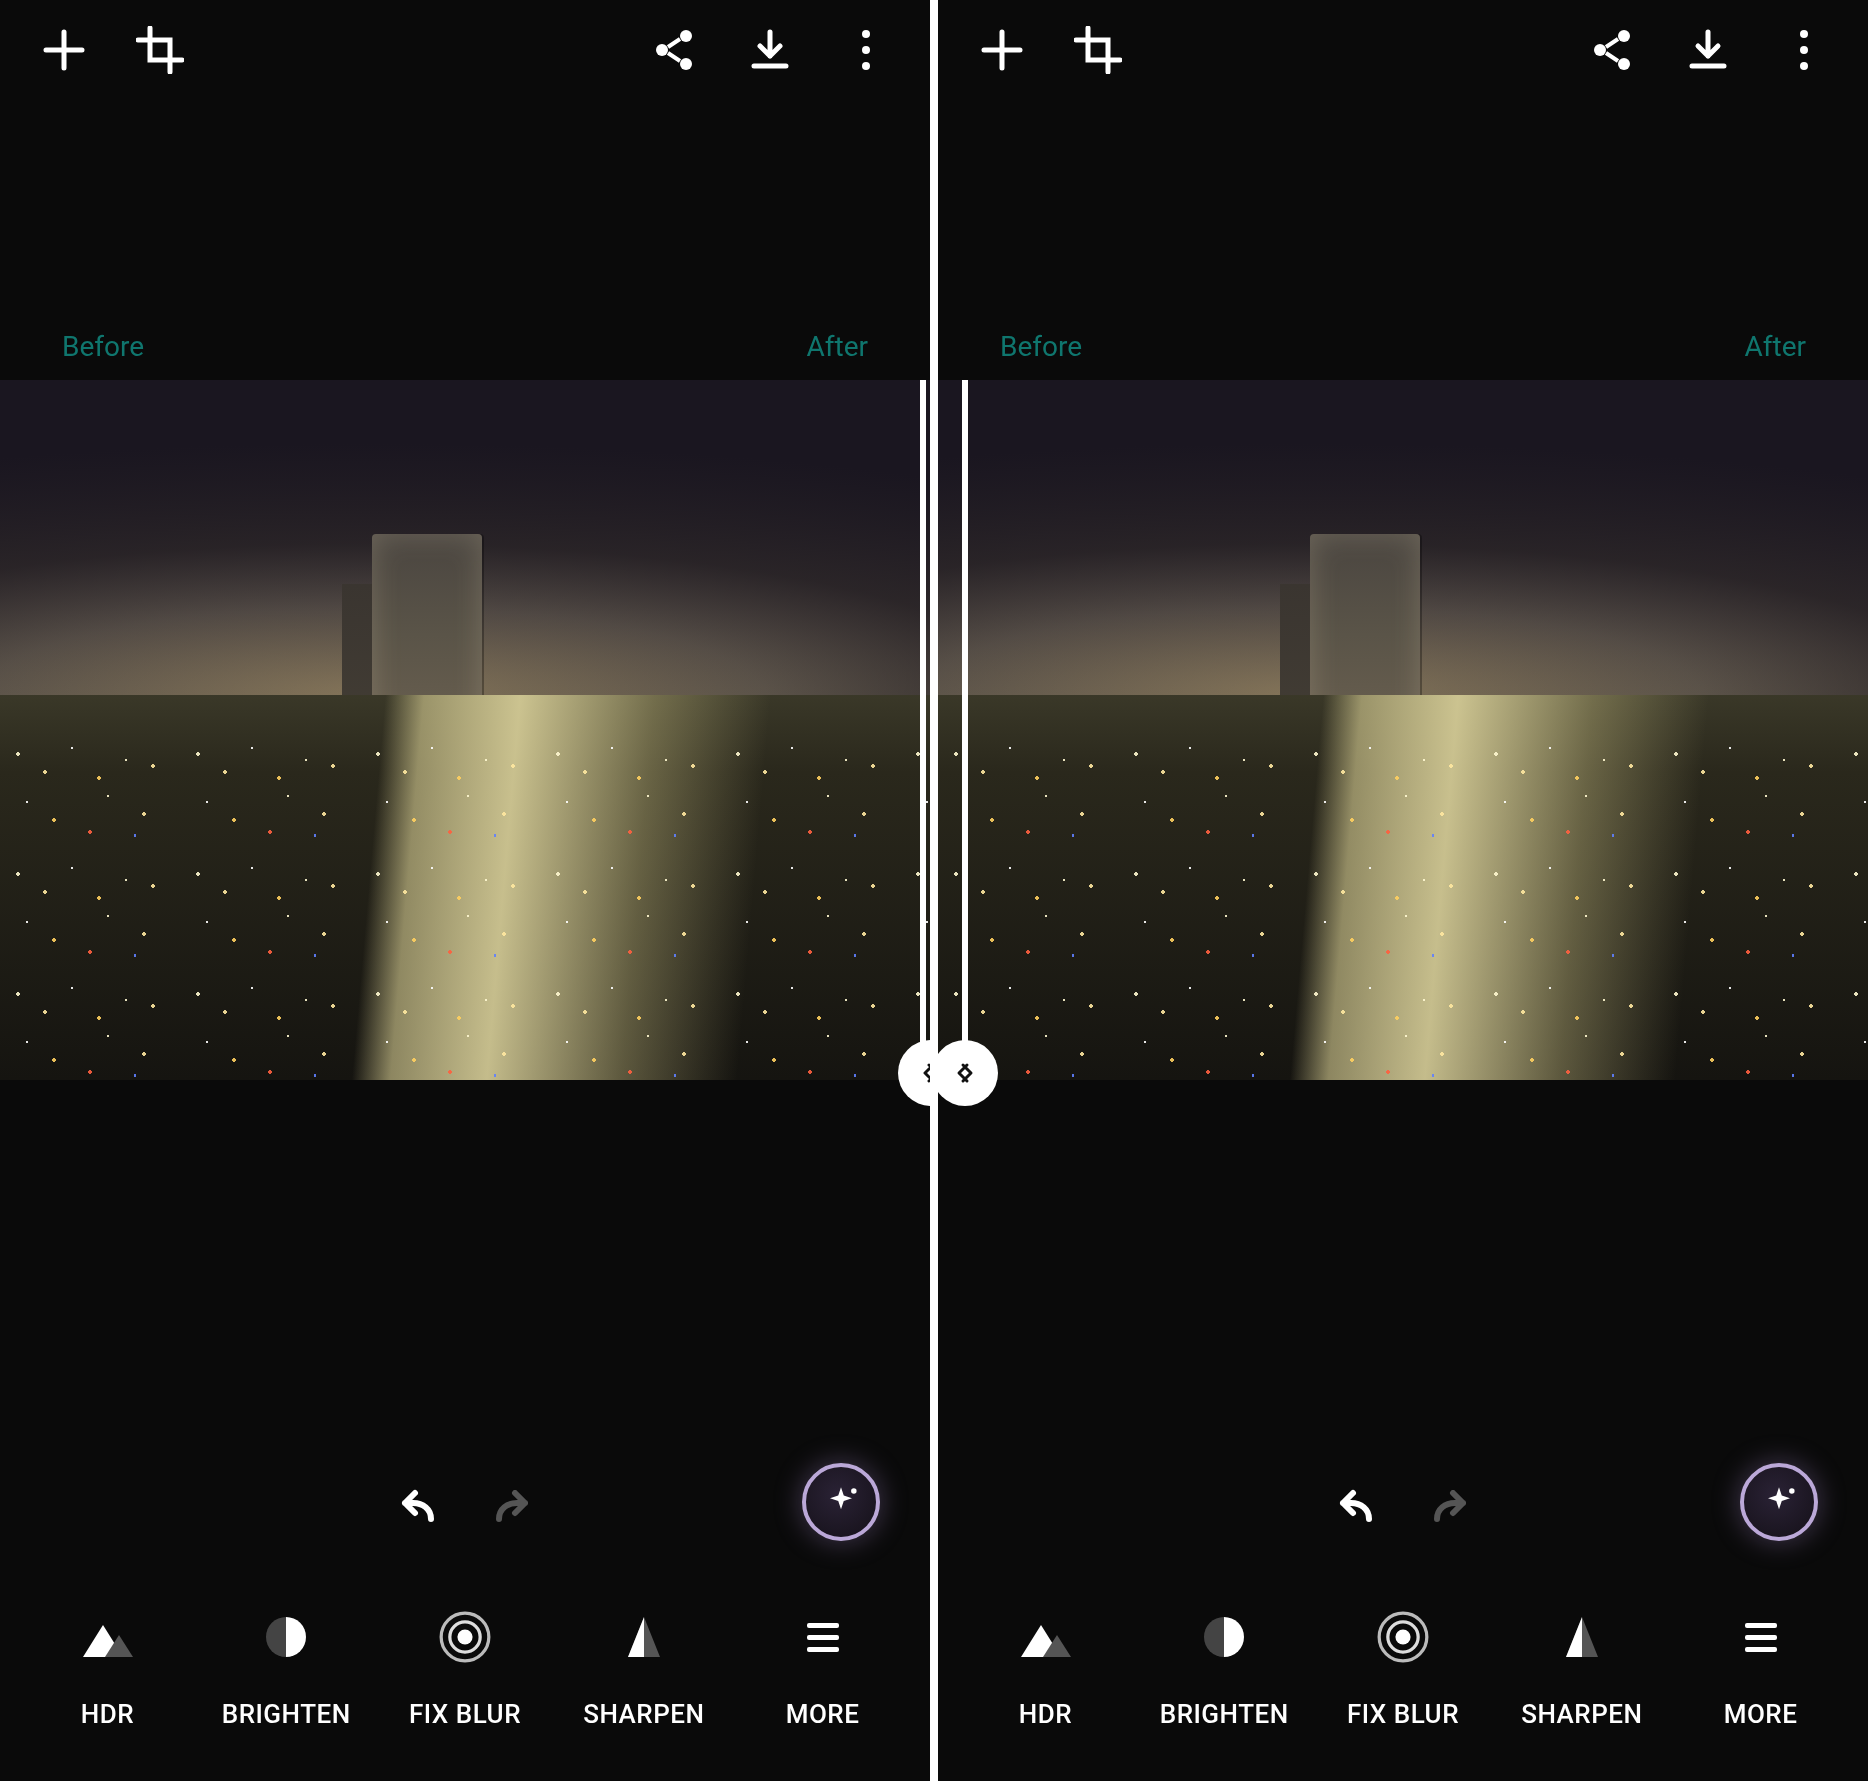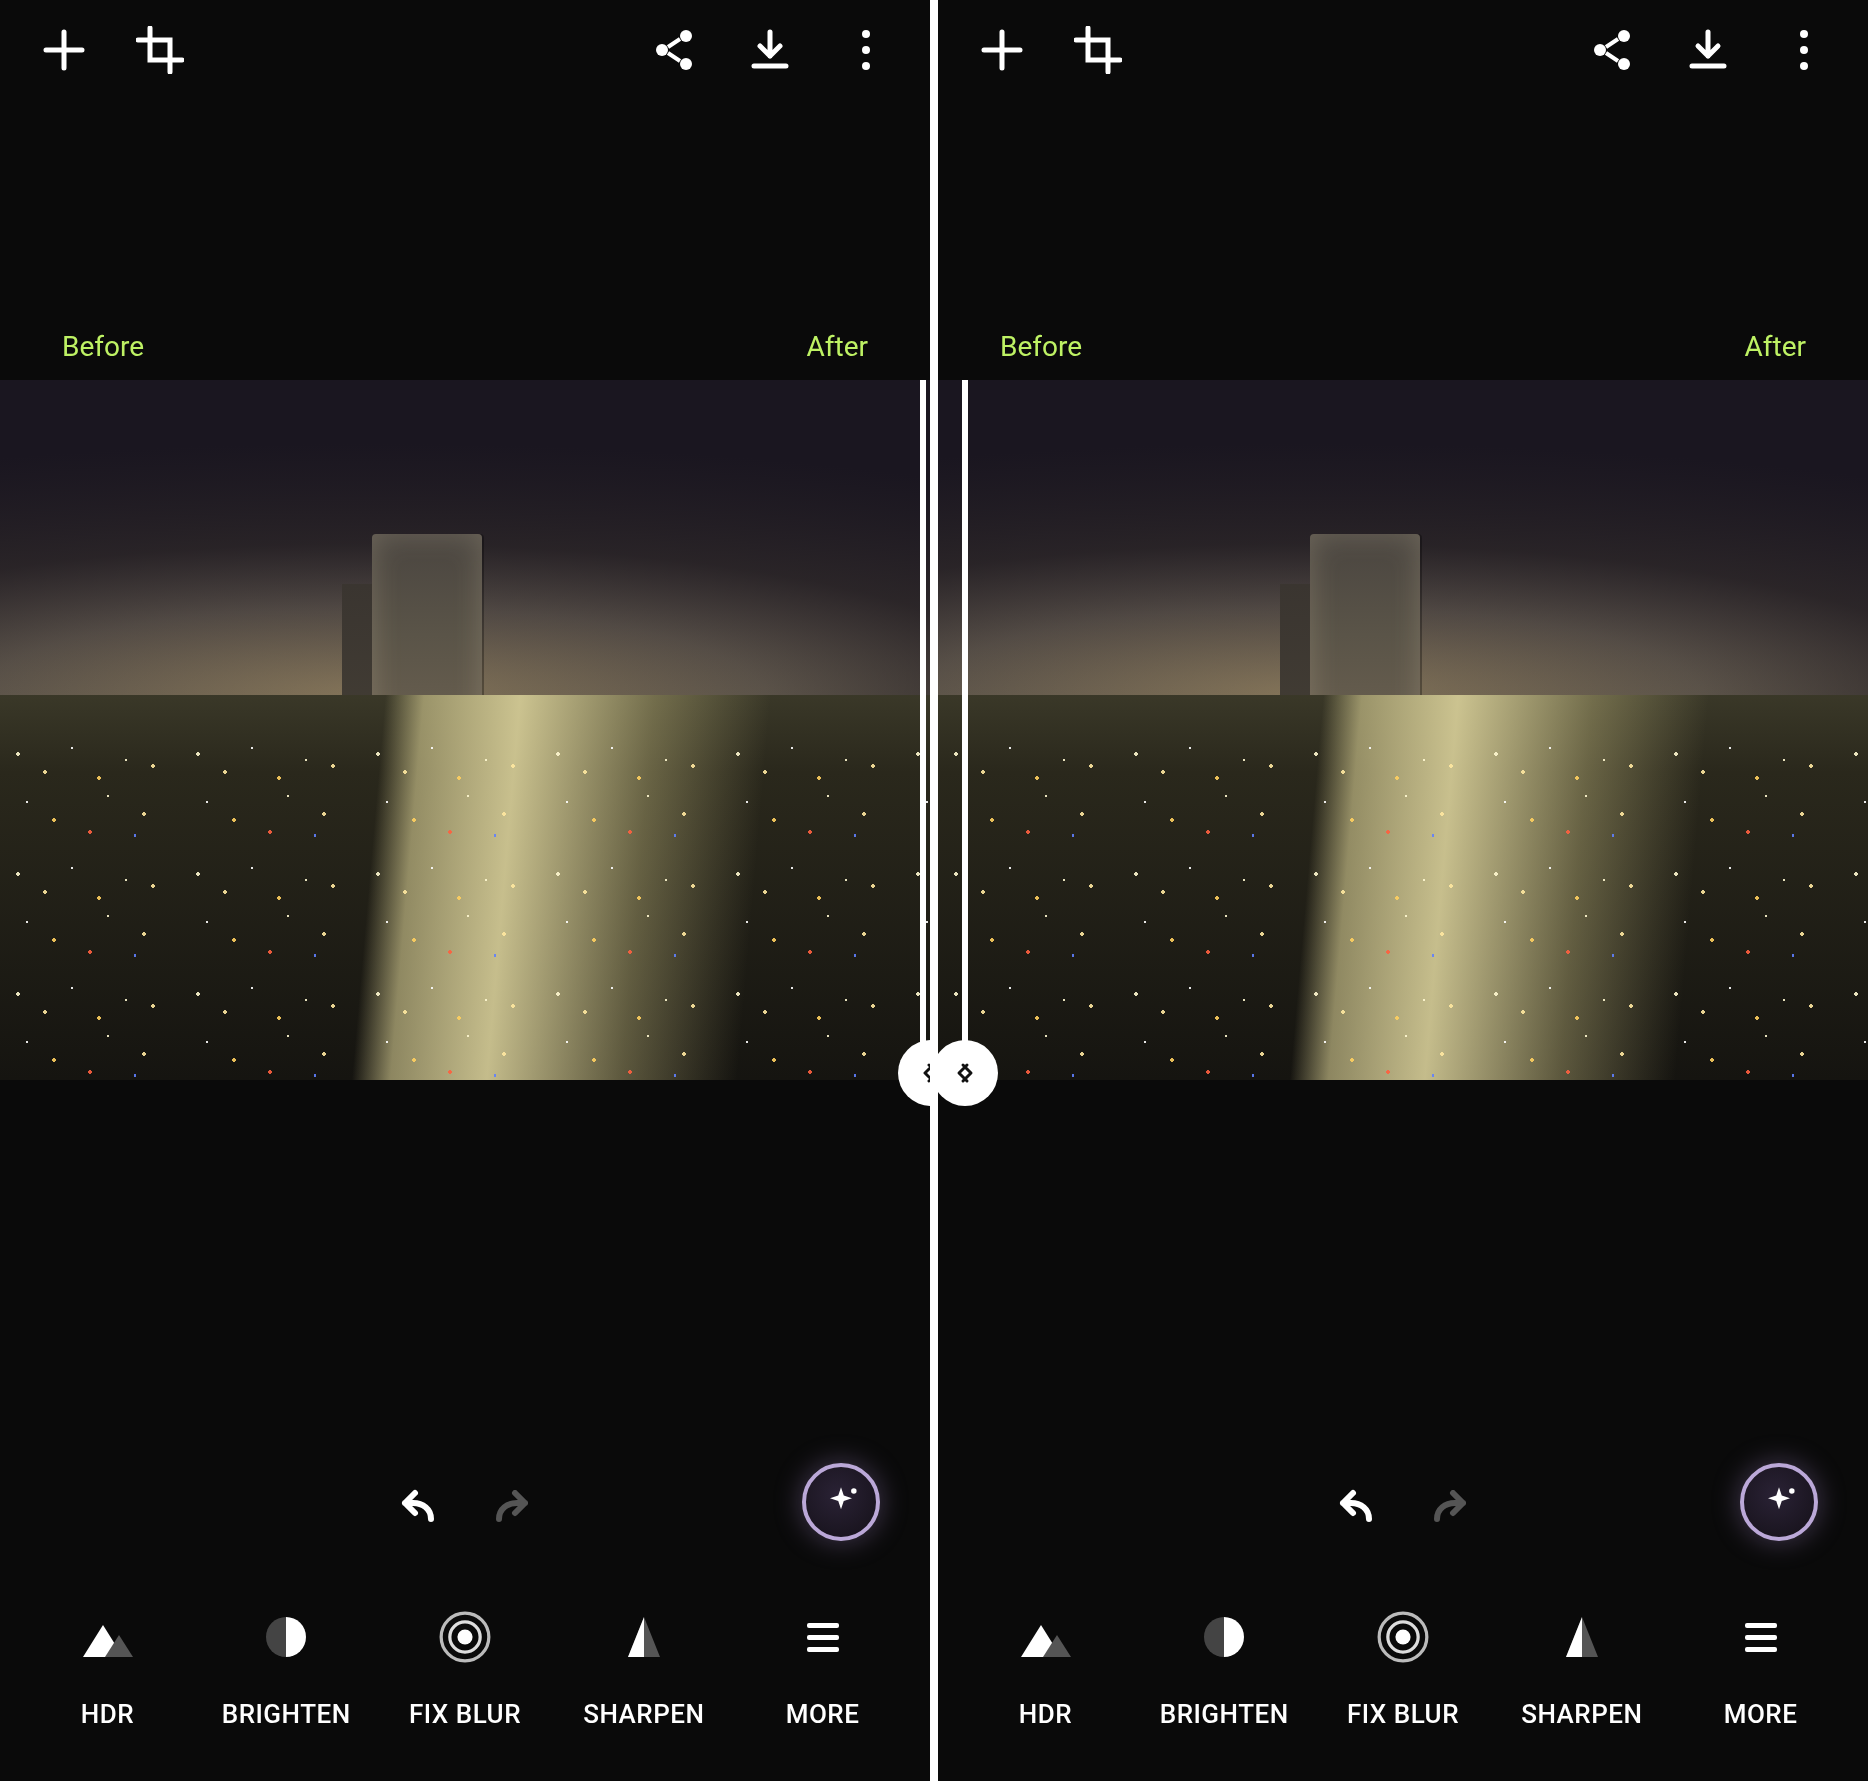--- a/index.html
+++ b/index.html
@@ -4,21 +4,21 @@
 <style>
   * { box-sizing: border-box; margin: 0; padding: 0; }
   html, body { width: 1868px; height: 1781px; background: #000; font-family: -apple-system, Roboto, sans-serif; overflow: hidden; }
   .shell { display: flex; width: 1868px; height: 1781px; background: #fff; }
   .phone { position: relative; width: 930px; height: 1781px; background: #0a0a0a; overflow: hidden; }
   .divider { width: 8px; height: 1781px; background: #fff; }
   .topbar { position: absolute; top: 0; left: 0; right: 0; height: 100px; display: flex; align-items: center; padding: 0 40px; }
   .top-left, .top-right { display: flex; gap: 48px; align-items: center; }
   .top-right { margin-left: auto; }
   .icon-btn { width: 48px; height: 48px; display: flex; align-items: center; justify-content: center; color: #fff; }
-  .labels { position: absolute; top: 330px; left: 0; right: 0; display: flex; justify-content: space-between; padding: 0 62px; color: #bef264; font-size: 28px; }
+  .labels { position: absolute; top: 330px; left: 0; right: 0; display: flex; justify-content: space-between; padding: 0 62px; color: #0f766e; font-size: 28px; }
   .photo-area { position: absolute; top: 380px; left: 0; right: 0; height: 700px; background: linear-gradient(180deg,#2a2328 0%, #3a3230 18%, #4a433c 35%, #2b2521 45%, #1a1610 50%, #c9bf8f 55%, #5a553a 60%, #2a2618 70%, #3a3522 78%, #151310 100%); }
   .sky { position: absolute; inset: 0 0 55% 0; background: radial-gradient(ellipse 120% 80% at 40% 100%, rgba(210,180,120,0.35) 0%, rgba(100,90,80,0.15) 35%, rgba(30,25,30,0.7) 60%, #1a1620 100%), linear-gradient(180deg, #2a2430 0%, #3b3538 40%, #4a4340 70%, #5a5248 100%); }
   .city { position: absolute; inset: 45% 0 0 0; background:
       linear-gradient(95deg, transparent 40%, rgba(220,210,150,0.6) 44%, rgba(240,230,170,0.8) 54%, rgba(200,190,130,0.4) 68%, transparent 80%),
       linear-gradient(180deg, #3a3828 0%, #2a281c 20%, #151410 100%);
   }
   .tower { position: absolute; left: 40%; top: 22%; width: 110px; height: 48%; background: linear-gradient(180deg, #4a4540 0%, #5a5448 30%, #6a6050 60%, #4a4438 100%); border-radius: 4px 4px 0 0; box-shadow: inset 0 0 30px rgba(255,240,200,0.2), 2px 0 0 rgba(0,0,0,0.3); }
   .tower::before { content:''; position:absolute; left:-30px; top:15%; width:30px; height:85%; background: linear-gradient(180deg,#3a3530,#4a4438); }
   .lights { position:absolute; inset:50% 0 0 0; background-image:
     radial-gradient(circle 2px at 10% 20%, #fff8d0 99%, transparent),

